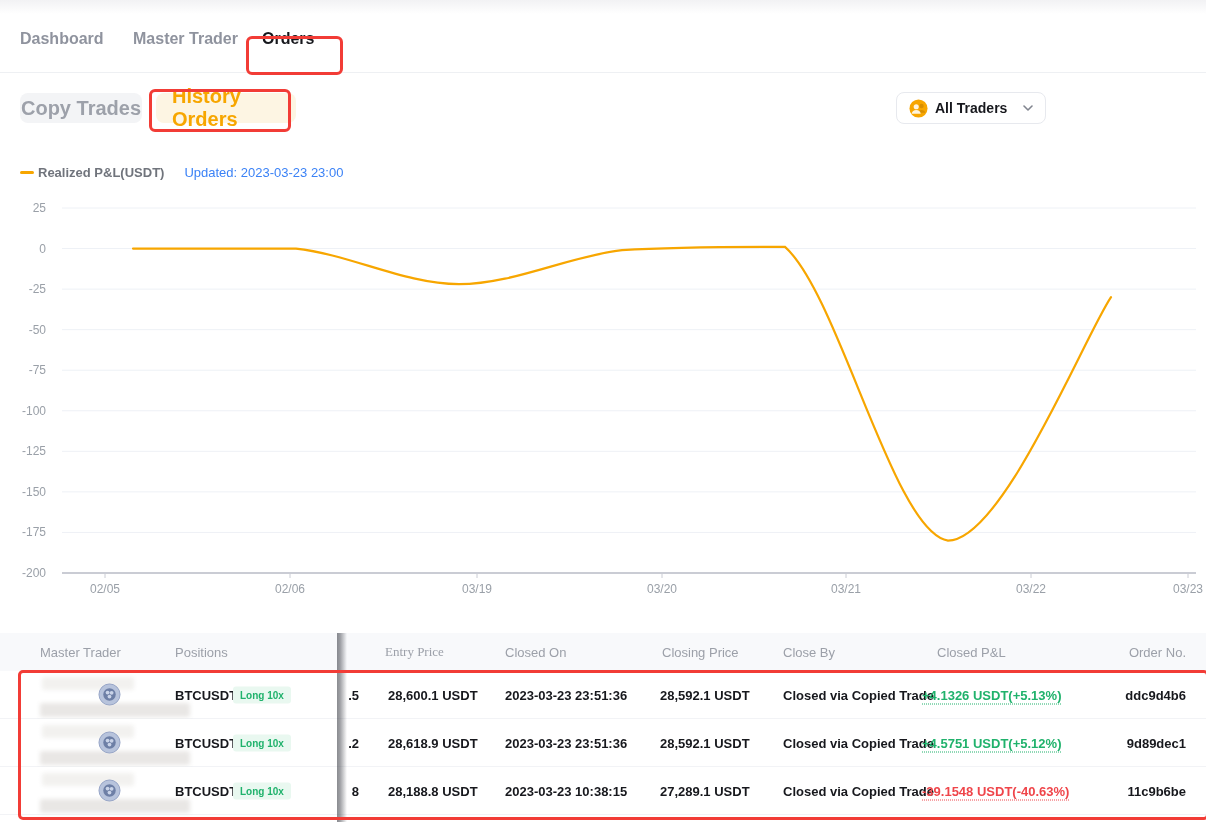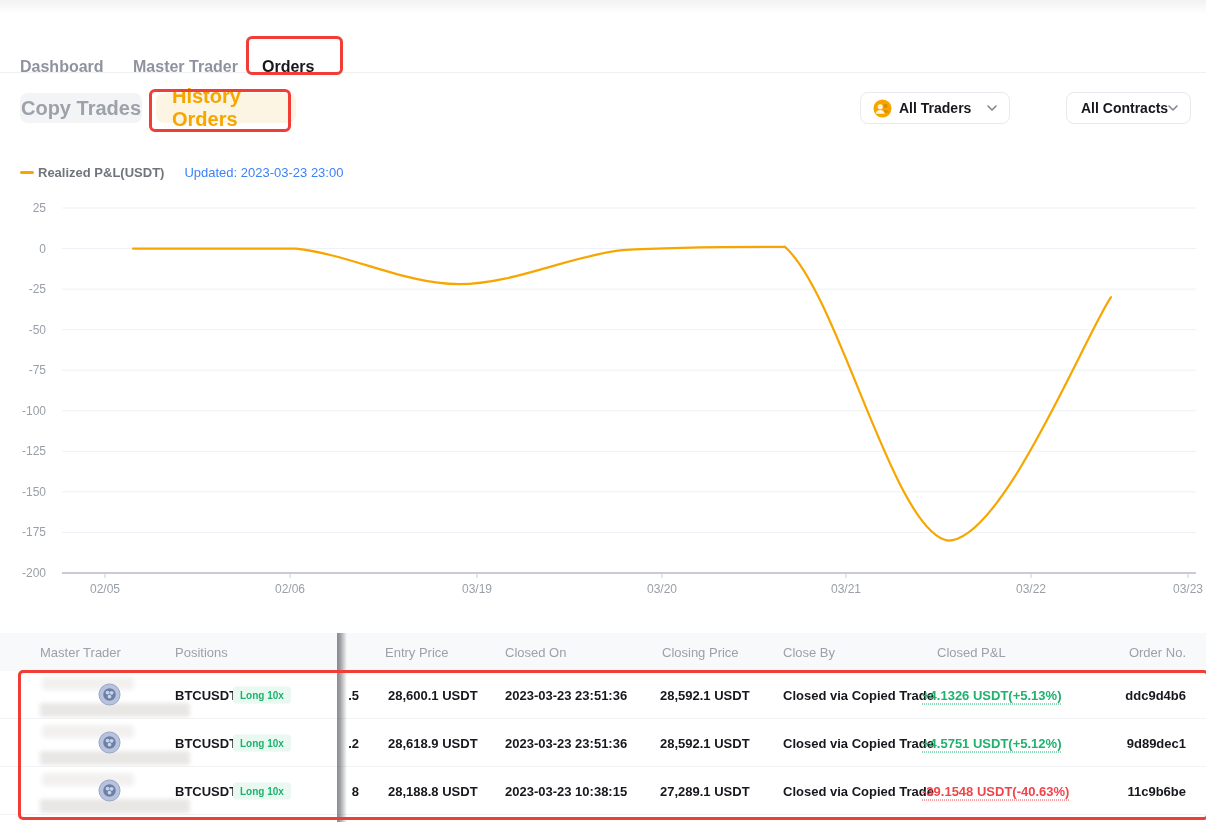--- a/index.html
+++ b/index.html
@@ -2,53 +2,53 @@
 <html><head>
 <meta charset="utf-8">
 <style>
   html,body{margin:0;padding:0;background:#fff;}
   #app{position:relative;width:1206px;height:822px;background:#fff;overflow:hidden;
        font-family:"Liberation Sans","DejaVu Sans",sans-serif;-webkit-font-smoothing:antialiased;}
   #topband{position:absolute;top:0;left:0;width:100%;height:14px;
        background:linear-gradient(to bottom,#f2f2f4,rgba(255,255,255,0));}
 
   
-  .nav-tab{position:absolute;top:58px;font-size:16px;font-weight:700;color:#8f939e;cursor:pointer;white-space:nowrap;}
+  .nav-tab{position:absolute;top:30px;font-size:16px;font-weight:700;color:#8f939e;cursor:pointer;white-space:nowrap;}
   #tab-dashboard{left:20px;} #tab-master{left:133px;} #tab-orders{left:262px;color:#17181d;}
   #nav-divider{position:absolute;left:0;top:72px;width:100%;height:1px;background:#eef0f3;}
   #nav-underline{position:absolute;left:261px;top:72px;width:50px;height:3px;background:#f7a600;border-radius:2px;}
 
   
   .subtab{position:absolute;top:93px;height:30px;border-radius:8px;font-size:20px;font-weight:700;
           display:flex;align-items:center;justify-content:center;cursor:pointer;}
   #subtab-copy{left:20px;width:122px;background:#f3f4f6;color:#9da1aa;}
   #subtab-history{left:156px;width:124px;background:#fdf5e3;color:#f7a600;padding-left:16px;}
 
   
   .dd{position:absolute;top:92px;height:32px;border:1px solid #e7e9ee;border-radius:8px;background:#fff;
       display:flex;align-items:center;font-size:14px;font-weight:700;color:#17181d;box-sizing:border-box;cursor:pointer;}
-  #dd-traders{left:860px;width:150px;padding:0 12px;}
+  #dd-traders{left:896px;width:150px;padding:0 12px;}
   #dd-contracts{left:1066px;width:125px;padding:0 14px;}
   .dd .lbl{margin-left:7px;white-space:nowrap;}
   #dd-contracts .lbl{margin-left:0;}
   .dd .chev{margin-left:auto;display:flex;align-items:center;}
 
   
   #legend{position:absolute;left:20px;top:165px;display:flex;align-items:center;font-size:13px;cursor:pointer;}
   #legend-dash{width:14px;height:3px;background:#f7a600;border-radius:2px;}
   #legend-label{margin-left:4px;color:#70747c;font-weight:600;}
   #legend-updated{margin-left:20px;color:#3b82f6;font-weight:400;}
   #pnl-chart{position:absolute;left:0;top:195px;}
   svg text{font-family:"Liberation Sans","DejaVu Sans",sans-serif;}
 
   
   #table{position:absolute;top:633px;left:0;width:1206px;}
   #thead{position:relative;height:38px;background:#f8f9fb;}
   .th{position:absolute;top:50%;transform:translateY(-50%);font-size:13px;color:#9ca0a9;white-space:nowrap;}
-  .h-master{left:40px;}.h-pos{left:175px;}.h-entry{left:385px;}.h-closedon{left:505px;}
+  .h-master{left:40px;}.h-pos{left:175px;}.h-entry{left:385px;font-family:Liberation Serif, serif;}.h-closedon{left:505px;}
   .h-closing{left:662px;}.h-closeby{left:783px;}.h-pnl{left:937px;}.h-order{right:20px;}
   .row{position:relative;height:47px;background:#fff;border-bottom:1px solid #f2f3f6;}
   .cell{position:absolute;top:50%;transform:translateY(-50%);font-size:13px;font-weight:700;color:#17181d;white-space:nowrap;}
   .c-sym{left:175px;}
   .c-badge{left:233px;background:#e9f8f0;color:#20b26c;font-size:10px;font-weight:600;padding:3px 7px;border-radius:3px;}
   .c-qty{left:337px;width:22px;text-align:right;}
   .c-entry{left:388px;}.c-closedon{left:505px;}.c-closing{left:660px;}.c-closeby{left:783px;}
   .c-pnl{left:922px;}
   .c-pnl.pos{color:#20b26c;} .c-pnl.neg{color:#ef454a;}
   .pnl-inner{border-bottom:1px dotted currentColor;padding-bottom:1px;cursor:pointer;}
@@ -85,28 +85,20 @@
     <span style="display:flex;">
       <svg width="19" height="19" viewBox="0 0 20 20">
         <circle cx="10" cy="10" r="9.5" fill="#f7a600"></circle>
         <circle cx="13.2" cy="7.4" r="2.3" fill="#d98f00"></circle>
         <path d="M9.2 14.5a4.2 4.2 0 0 1 8 0z" fill="#d98f00"></path>
         <circle cx="7.6" cy="8.2" r="2.7" fill="#fff4dc"></circle>
         <path d="M2.8 15.6a4.9 4.9 0 0 1 9.6 0z" fill="#fff4dc"></path>
       </svg>
     </span>
     <span class="lbl">All Traders</span>
-    <span class="chev">
-      <svg width="10" height="6" viewBox="0 0 10 6">
-          <polyline points="1,1 5,5 9,1" fill="none" stroke="#81858f" stroke-width="1.6" stroke-linecap="round" stroke-linejoin="round"></polyline>
-        </svg>
-    </span>
-  </div>
-  <div class="dd" id="dd-contracts">
-    <span class="lbl">All Contracts</span>
     <span class="chev">
       <svg width="10" height="6" viewBox="0 0 10 6">
           <polyline points="1,1 5,5 9,1" fill="none" stroke="#81858f" stroke-width="1.6" stroke-linecap="round" stroke-linejoin="round"></polyline>
         </svg>
     </span>
   </div>
 
   <div id="legend">
     <span id="legend-dash"></span>
     <span id="legend-label">Realized P&amp;L(USDT)</span>

